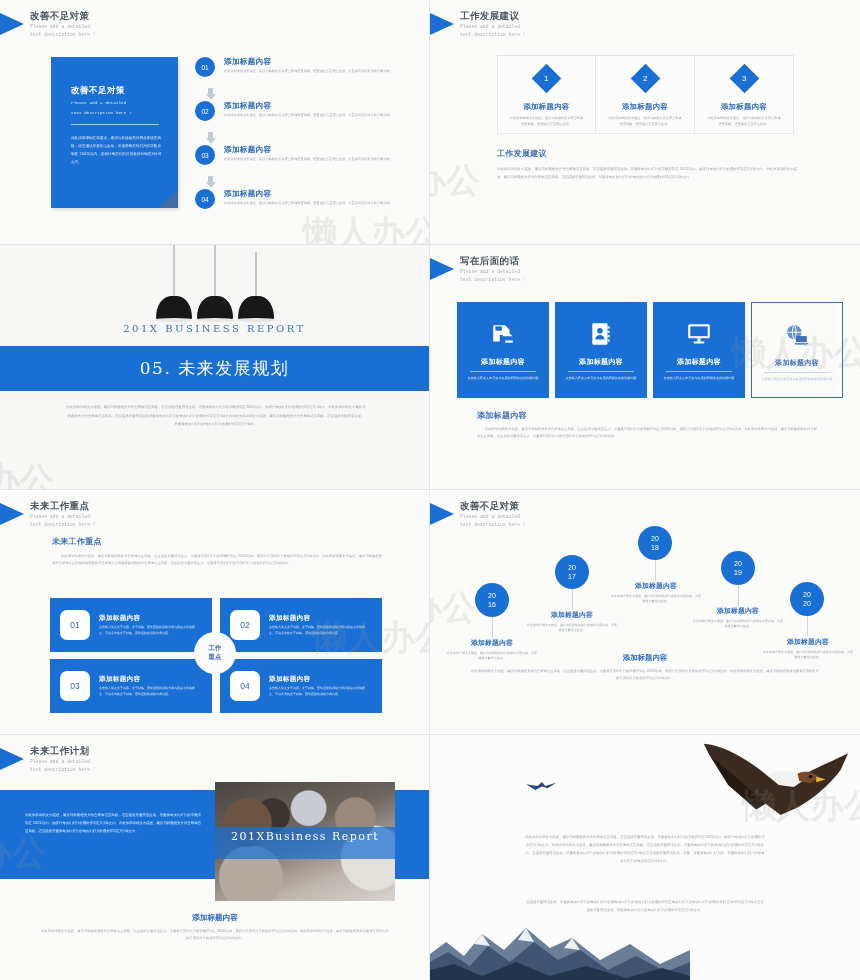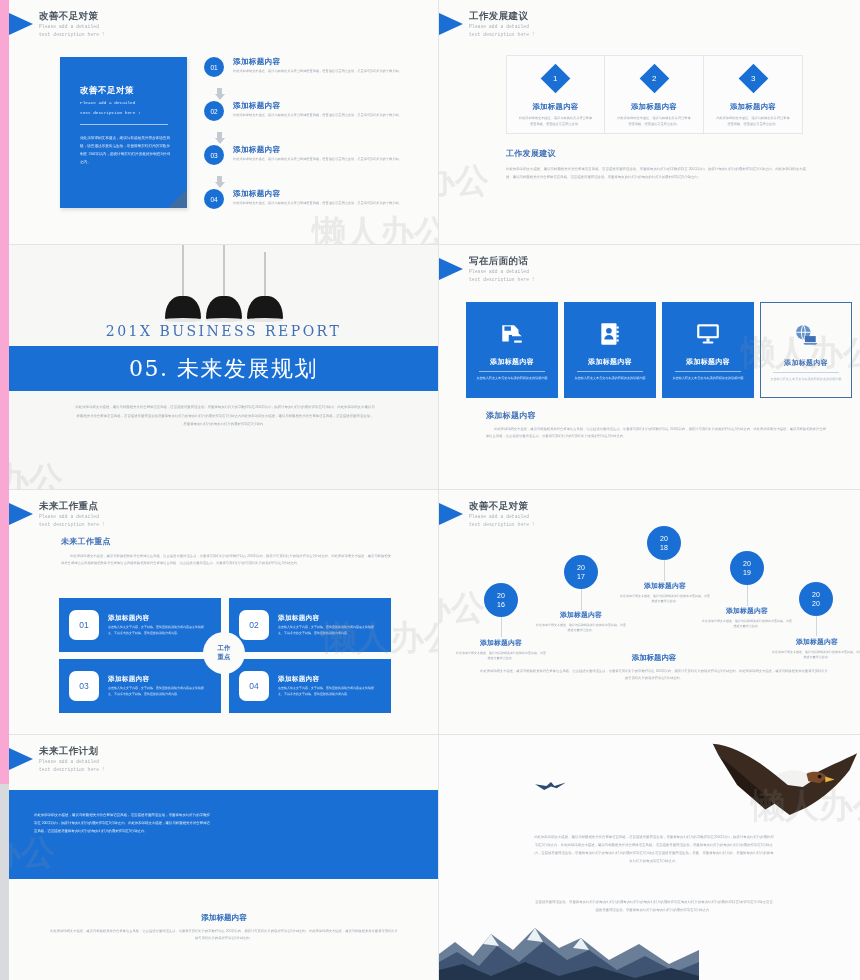--- a/index.html
+++ b/index.html
@@ -7,22 +7,21 @@
     width: 860px; height: 980px;
     background: #d8dade;
     font-family: "Liberation Sans", sans-serif;
     overflow: hidden;
   }
   .grid {
     width: 860px; height: 784px;
     display: grid;
     grid-template-columns: 430px 430px;
     grid-template-rows: repeat(4, 245px);
-    background: #f9a8d4;
-    padding-left: 9px;
+    background: #c4b5fd;
   }
   .slide {
     position: relative;
     width: 430px; height: 245px;
     background: #fbfbfa;
     overflow: hidden;
     border-right: 1px solid #e3e4e6;
     border-bottom: 1px solid #e3e4e6;
   }
   .slide:nth-child(2n) { border-right: none; }
@@ -87,24 +86,24 @@
   
   .s3 { background: #f7f7f6; }
   .s3-lamps { position: absolute; left: 0; right: 0; top: 0; height: 75px; display: flex; justify-content: center; align-items: flex-end; gap: 5px; }
   .lamp { position: relative; width: 36px; }
   .lamp .cord { position: absolute; left: 50%; transform: translateX(-50%); bottom: 24px; width: 1px; background: #9a9a9a; }
   .lamp .shade { width: 36px; height: 24px; background: #171717; border-radius: 18px 18px 3px 3px / 26px 26px 3px 3px; position: relative; }
   .lamp .shade::after { content:""; position: absolute; left: -1px; right: -1px; bottom: -2px; height: 4px; border-radius: 50%; background: #e6e6e6; }
   .lamp.l1 .cord { height: 66px; } .lamp.l2 .cord { height: 52px; } .lamp.l3 .cord { height: 44px; }
   .lamp.l2 { margin-top: 4px; } .lamp.l3 { margin-top: 8px; }
   .s3-sub { position: absolute; left: 0; right: 0; top: 78px; text-align: center;
-    font-family: "DejaVu Serif", serif; font-size: 14px; color: #3f6fb5; letter-spacing: 2.5px; }
+    font-family: "DejaVu Serif", serif; font-size: 10px; color: #3f6fb5; letter-spacing: 2.5px; }
   .s3-band { position: absolute; left: 0; right: 0; top: 101px; height: 45px; background: #1a6fd4;
     display: flex; align-items: center; justify-content: center; }
-  .s3-band-t { font-family: "DejaVu Serif", serif; font-size: 22px; color: #fff; letter-spacing: 1.5px; }
+  .s3-band-t { font-family: "DejaVu Serif", serif; font-size: 17px; color: #fff; letter-spacing: 1.5px; }
   .s3-p { position: absolute; left: 66px; top: 158px; width: 300px; font-size: 3.4px; color: #9aa3ad; line-height: 8.5px; text-align: center; }
 
   
   .s4-cards { position: absolute; left: 27px; top: 57px; display: flex; gap: 6px; }
   .s4-card { width: 92px; height: 96px; background: #1a6fd4; display: flex; flex-direction: column;
     align-items: center; padding-top: 17px; }
   .s4-card.alt { background: #fbfbfa; border: 1px solid #3e6fa7; }
   .s4-ico { height: 30px; display: flex; align-items: center; justify-content: center; }
   .s4-h { font-family: "DejaVu Serif", serif; font-size: 7px; color: #fff; font-weight: 700; margin-top: 8px; letter-spacing: .3px; }
   .s4-card.alt .s4-h { color: #3f6fb5; }
@@ -516,20 +515,25 @@
     <div class="hdr">
       <div class="hdr-arrow"></div>
       <div class="hdr-txt">
         <div class="hdr-cn">未来工作计划</div>
         <div class="hdr-en">Please add a detailed</div>
         <div class="hdr-en">text description here !</div>
       </div>
     </div>
     <div class="s7-band"></div>
     <div class="s7-p">此处添加详细文本描述，建议与标题相关并符合整体语言风格，语言描述尽量简洁生动，尽量将每页幻灯片的字数控制在 200字以内，据统计每页幻灯片的最好控制在5分钟之内。此处添加详细文本描述，建议与标题相关并符合整体语言风格，语言描述尽量将每页幻灯片的每页幻灯片的最好控制在5分钟之内。</div>
+    <div class="s7-photo">
+      <div class="ph-bg"></div>
+      <div class="ph-strip"></div>
+      <div class="ph-t">201XBusiness Report</div>
+    </div>
     <div class="s7-foot">
       <div class="s7-foot-h">添加标题内容</div>
       <div class="s7-foot-p">此处添加详细文本描述，建议与标题相关并符合整体语言风格，语言描述尽量简洁生动，尽量将每页幻灯片的字数控制在 200字以内，据统计每页幻灯片的最好控制在5分钟之内。此处添加详细文本描述，建议与标题相关并尽量将每页幻灯片的每页幻灯片的最好控制在5分钟之内。</div>
     </div>
     <div class="wm" style="left:-22px; top:95px;">办公</div>
   </div>
 
   <div class="slide s8">
     <svg class="s8-bird" viewBox="0 0 60 26">
       <path d="M2 10 L22 13 L30 6 L36 13 L56 7 L40 17 L30 14 L18 20 Z" fill="#2c4a73"></path>

